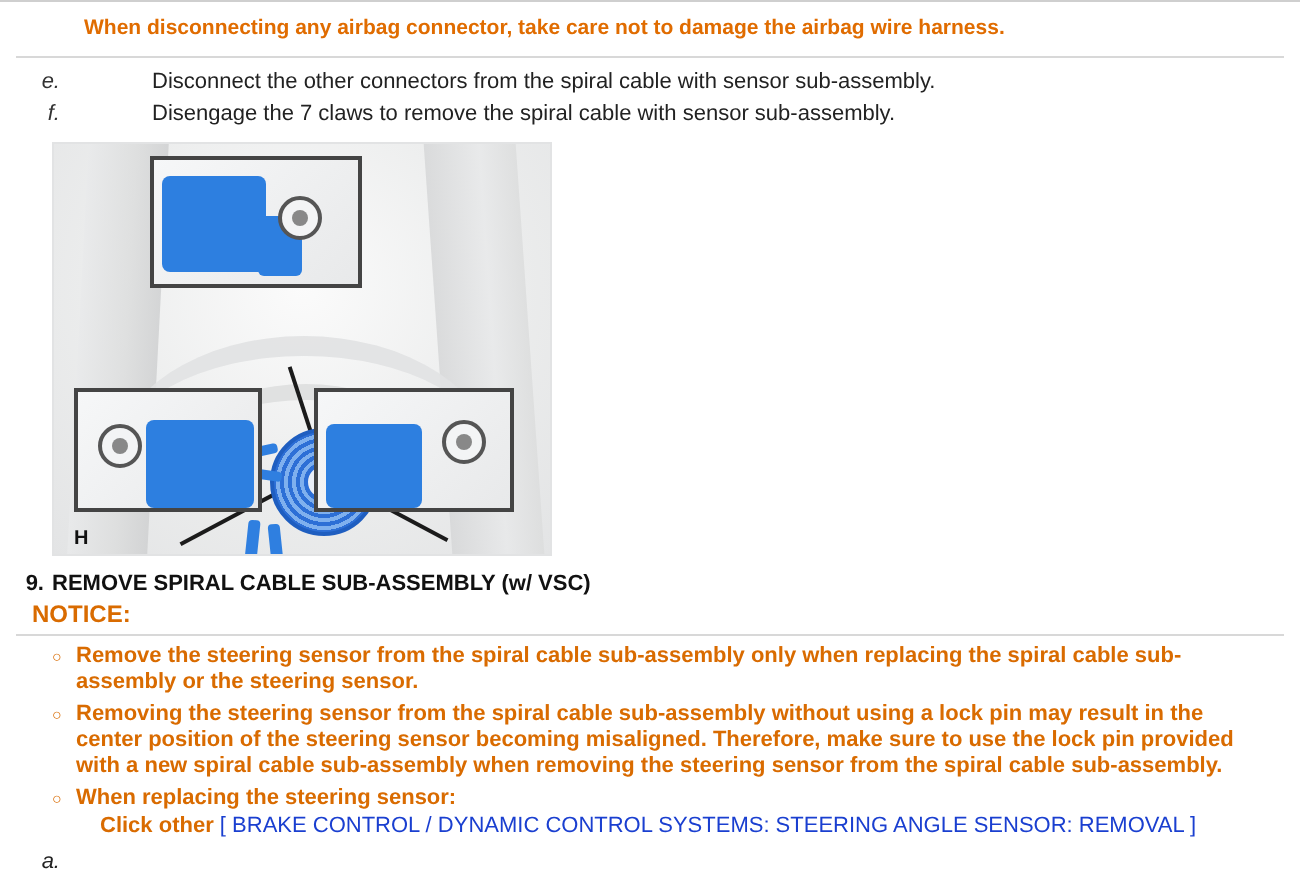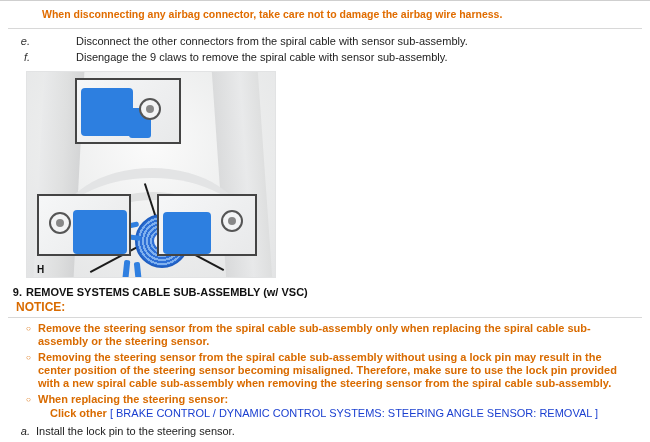--- a/index.html
+++ b/index.html
@@ -294,21 +294,21 @@
 
   <div class="rule"></div>
 
   <ul class="step-list">
     <li>
       <span class="step-marker">e.</span>
       <span class="step-text">Disconnect the other connectors from the spiral cable with sensor sub-assembly.</span>
     </li>
     <li>
       <span class="step-marker">f.</span>
-      <span class="step-text">Disengage the 9 claws to remove the spiral cable with sensor sub-assembly.</span>
+      <span class="step-text">Disengage the 7 claws to remove the spiral cable with sensor sub-assembly.</span>
     </li>
   </ul>
 
   <div class="figure">
     <div class="fig-bg-shade"></div>
     <div class="col-l"></div>
     <div class="col-r"></div>
     <div class="dash-curve"></div>
     <div class="dash-curve2"></div>
 
@@ -342,21 +342,21 @@
       <div class="cal-bg"></div>
       <div class="blue-blob" style="left:4px; top:16px; width:48px; height:42px; border-radius:4px;"></div>
       <div class="claw-ring" style="left:62px; top:14px;"></div>
     </div>
 
     <div class="fig-label">H</div>
   </div>
 
   <div class="section-head">
     <span class="section-num">9.</span>
-    <span>REMOVE SYSTEMS CABLE SUB-ASSEMBLY (w/ VSC)</span>
+    <span>REMOVE SPIRAL CABLE SUB-ASSEMBLY (w/ VSC)</span>
   </div>
 
   <div class="notice">NOTICE:</div>
   <div class="notice-rule"></div>
 
   <ul class="bullets">
     <li>
       <span>Remove the steering sensor from the spiral cable sub-assembly only when replacing the spiral cable sub-assembly or the steering sensor.</span>
     </li>
     <li>
@@ -366,16 +366,15 @@
       <span>When replacing the steering sensor:</span>
       <div class="sub-line">
         <span>Click other</span>
         <a href="#" class="link">[ BRAKE CONTROL / DYNAMIC CONTROL SYSTEMS: STEERING ANGLE SENSOR: REMOVAL ]</a>
       </div>
     </li>
   </ul>
 
   <div class="final-step">
     <span class="final-marker">a.</span>
-    <span>Install the lock pin to the steering sensor.</span>
   </div>
 
 </div>
 
 </body></html>

